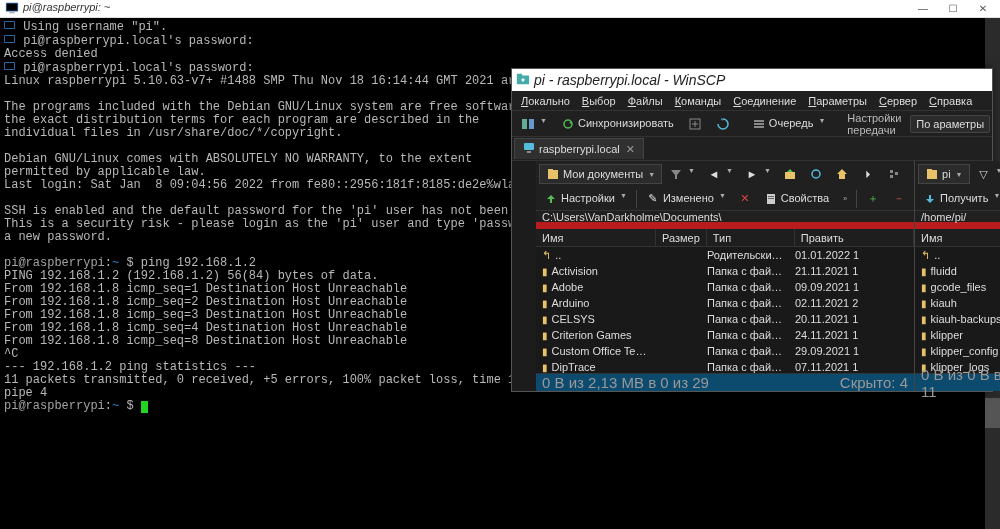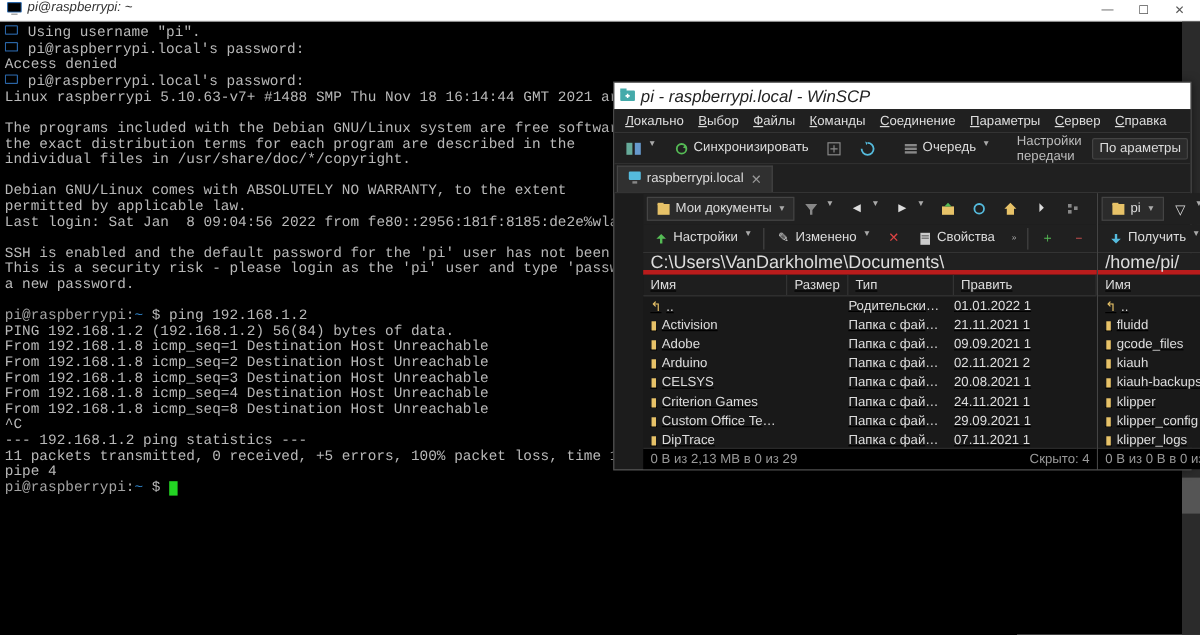--- a/index.html
+++ b/index.html
@@ -155,32 +155,31 @@
   background: #202020;
   display: flex;
   align-items: center;
   padding: 0 3px;
   gap: 2px;
   border-bottom: 1px solid #333;
 }
 .ws-path {
   height: 18px;
   background: #202020;
-  border-bottom: 4px solid #b91c1c;
-  color: #ddd; font-size: 15px;
+  border-bottom: 7px solid #b91c1c;
+  color: #ddd; font-size: 11px;
   padding: 2px 6px;
   display:flex; align-items:center;
 }
 .ws-list {
   flex: 1;
   background: #191919;
   overflow: hidden;
   display: flex;
   flex-direction: column;
-  text-decoration: underline;
 }
 .ws-list-head {
   display: flex;
   background: #1e1e1e;
   border-bottom: 1px solid #333;
   height: 18px;
   align-items: center;
 }
 .ws-list-head .c { color: #ddd; font-size: 11px; padding: 0 6px; border-right: 1px solid #333; height: 100%; display:flex; align-items:center; }
 .ws-rows { flex:1; overflow:hidden; }
@@ -189,23 +188,23 @@
   align-items: center;
   height: 16px;
   color: #ddd;
   font-size: 11px;
 }
 .ws-row .cell { padding: 0 6px; white-space: nowrap; overflow: hidden; text-overflow: ellipsis; }
 .folder-ico { color: #e7c268; margin-right: 4px; font-size: 10px; }
 .up-ico { color: #e7c268; margin-right: 4px; font-size: 11px; }
 .ws-status {
   height: 18px;
-  background: #000000;
+  background: #0c4a6e;
   border-top: 1px solid #333;
-  color: #999; font-size: 11px;
+  color: #999; font-size: 15px;
   display: flex;
   align-items: center;
   justify-content: space-between;
   padding: 0 6px;
 }
 
 
 .ico-svg { width:14px; height:14px; display:inline-block; }
 .putty-scroll {
   position: absolute;
@@ -504,21 +503,21 @@
             <div class="ws-row">
               <div class="cell" style="flex:0 0 120px"><span class="folder-ico">▮</span>Arduino</div>
               <div class="cell" style="flex:0 0 45px"></div>
               <div class="cell" style="flex:0 0 88px">Папка с файлами</div>
               <div class="cell" style="flex:1">02.11.2021 2</div>
             </div>
             <div class="ws-row">
               <div class="cell" style="flex:0 0 120px"><span class="folder-ico">▮</span>CELSYS</div>
               <div class="cell" style="flex:0 0 45px"></div>
               <div class="cell" style="flex:0 0 88px">Папка с файлами</div>
-              <div class="cell" style="flex:1">20.08.2021 1</div>
+              <div class="cell" style="flex:1">20.11.2021 1</div>
             </div>
             <div class="ws-row">
               <div class="cell" style="flex:0 0 120px"><span class="folder-ico">▮</span>Criterion Games</div>
               <div class="cell" style="flex:0 0 45px"></div>
               <div class="cell" style="flex:0 0 88px">Папка с файлами</div>
               <div class="cell" style="flex:1">24.11.2021 1</div>
             </div>
             <div class="ws-row">
               <div class="cell" style="flex:0 0 120px"><span class="folder-ico">▮</span>Custom Office Templ...</div>
               <div class="cell" style="flex:0 0 45px"></div>

